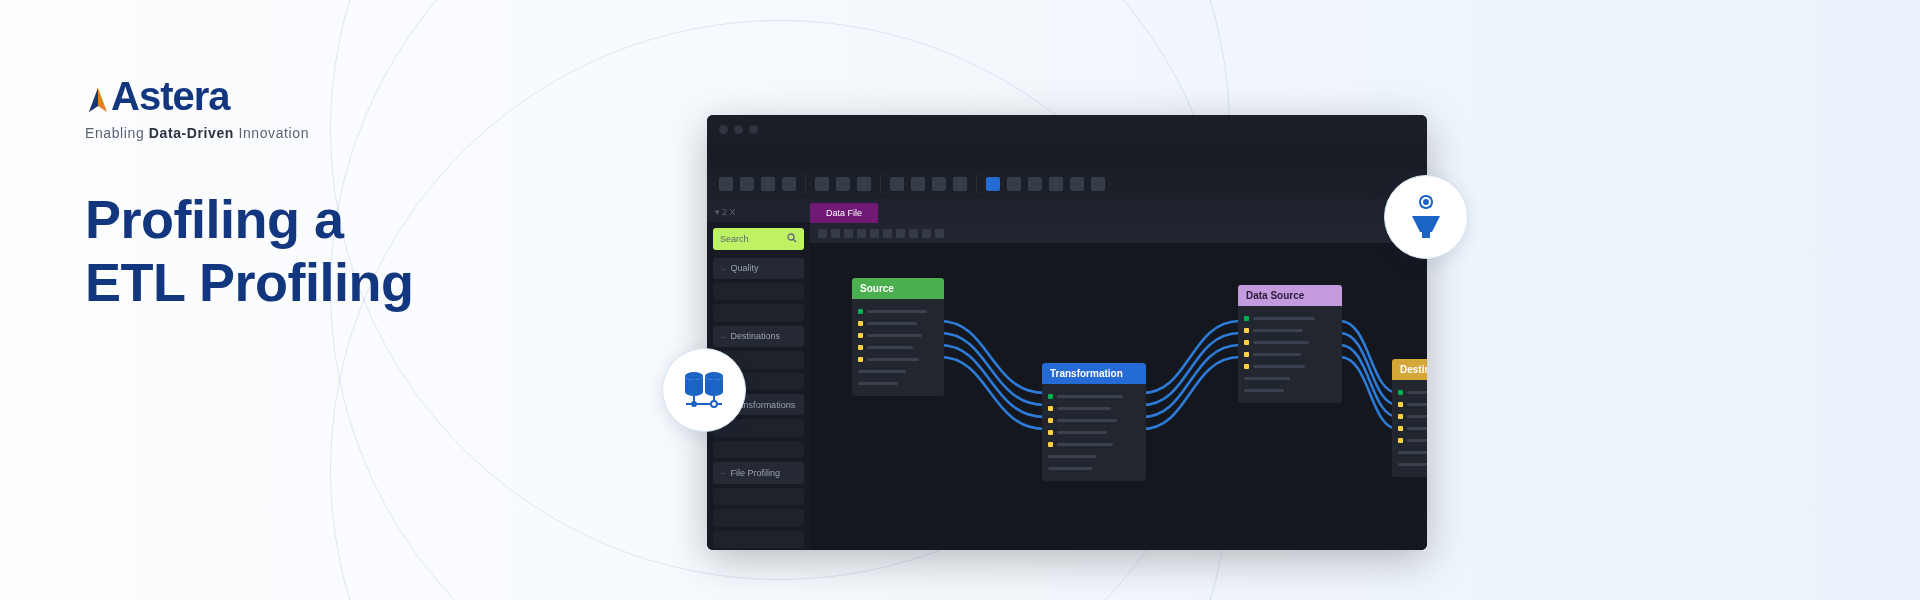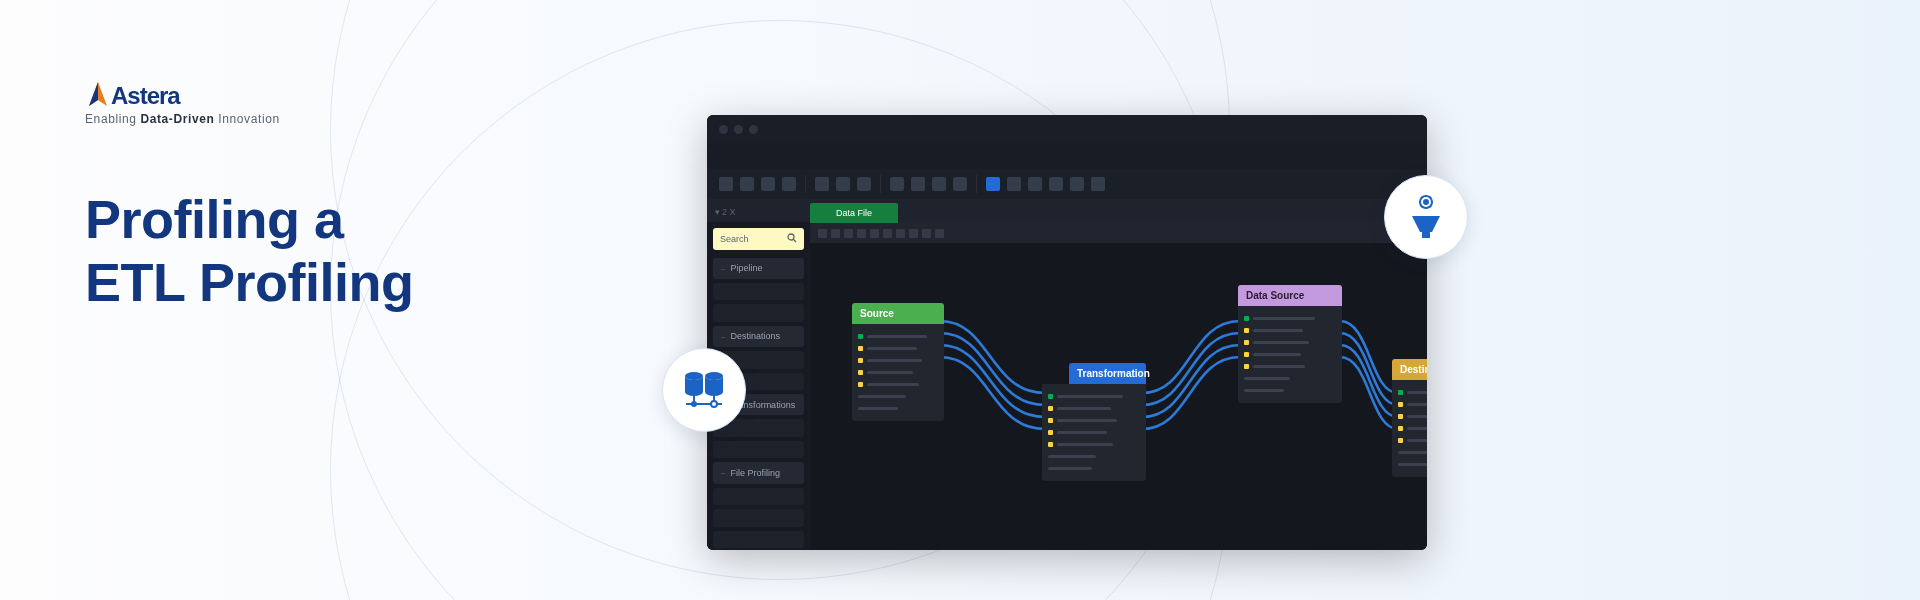--- a/index.html
+++ b/index.html
@@ -7,47 +7,47 @@
   body { background: linear-gradient(90deg, #fdfdfe 0%, #f4f8fd 50%, #eaf2fb 100%); position: relative; }
 
   
   .ring { position: absolute; border: 1px solid rgba(24,78,163,0.12); border-radius: 50%; }
   .ring.r1 { width: 900px; height: 900px; left: 330px; top: -320px; }
   .ring.r2 { width: 900px; height: 900px; left: 330px; top: -160px; }
   .ring.r3 { width: 900px; height: 900px; left: 330px; top: 20px; }
 
   
   .logo { position: absolute; left: 85px; top: 78px; }
-  .logo .brand { font-size: 24px; font-weight: 700; color: #12377e; letter-spacing: -1px; line-height: 0.9; }
+  .logo .brand { font-size: 40px; font-weight: 700; color: #12377e; letter-spacing: -1px; line-height: 0.9; }
   .logo .brand svg { vertical-align: -4px; }
-  .logo .tagline { font-size: 12px; color: #5a6474; letter-spacing: 0.6px; margin-top: 4px; }
+  .logo .tagline { font-size: 14px; color: #5a6474; letter-spacing: 0.6px; margin-top: 11px; }
   .logo .tagline b { color: #2a3240; }
 
   
   .headline { position: absolute; left: 85px; top: 188px; font-size: 54px; line-height: 1.17; font-weight: 700; color: #12377e; letter-spacing: -0.5px; }
 
   
   .app { position: absolute; left: 707px; top: 115px; width: 720px; height: 435px; background: #14171e; border-radius: 6px; color: #d9dee7; box-shadow: 0 10px 40px rgba(0,0,0,0.25); overflow: hidden; }
   .titlebar { height: 28px; background: #1a1e27; display: flex; align-items: center; gap: 6px; padding: 0 12px; }
   .traffic { width: 9px; height: 9px; border-radius: 50%; background: #2f3440; }
   .menubar { height: 26px; background: #181c24; display: flex; align-items: center; gap: 16px; padding: 0 12px; font-size: 10px; color: #4a5160; }
   .toolbar { height: 30px; background: #1b1f28; display: flex; align-items: center; gap: 7px; padding: 0 12px; }
   .ticon { width: 14px; height: 14px; background: #353c4a; border-radius: 2px; }
   .ticon.accent { background: #246bd6; }
   .tsep { width: 1px; height: 18px; background: #2a2f3a; margin: 0 2px; }
 
   .body { display: flex; height: calc(100% - 84px); }
   .sidebar { width: 103px; background: #171a22; display: flex; flex-direction: column; }
   .tabstrip { height: 24px; background: #1f232d; display: flex; align-items: flex-end; font-size: 9px; color: #6b7380; }
   .tabstrip .pre { padding: 0 8px 5px 8px; color: #5b6270; }
-  .tabstrip .tab { background: #15803d; color: #fff; padding: 5px 26px; font-size: 9px; border-radius: 2px 2px 0 0; }
+  .tabstrip .tab { background: #701a75; color: #fff; padding: 5px 16px; font-size: 9px; border-radius: 2px 2px 0 0; }
   .secondbar { height: 20px; background: #21252f; display: flex; align-items: center; gap: 4px; padding: 0 8px; }
   .sbdot { width: 9px; height: 9px; background: #343a47; border-radius: 1px; }
 
-  .search { margin: 6px 6px; background: #fef9c3; height: 22px; border-radius: 3px; display: flex; align-items: center; padding: 0 7px; font-size: 9px; color: #5e6573; justify-content: space-between; }
+  .search { margin: 6px 6px; background: #bef264; height: 22px; border-radius: 3px; display: flex; align-items: center; padding: 0 7px; font-size: 9px; color: #5e6573; justify-content: space-between; }
   .panel-item { margin: 2px 6px; background: #242934; height: 22px; border-radius: 3px; display: flex; align-items: center; padding: 0 8px; font-size: 9px; color: #9aa2b1; }
   .panel-item.sub { background: #1e222b; color: #6b7380; height: 18px; }
   .panel-chevron { color: #5a6170; margin-right: 5px; font-size: 8px; }
 
   .canvas { position: relative; flex: 1; background: #14171e; }
 
   .node { position: absolute; }
   .node-head { height: 21px; border-radius: 3px 3px 0 0; color: #fff; font-size: 10px; font-weight: 600; display: flex; align-items: center; padding: 0 8px; }
   .node-body { background: #22262f; border-radius: 0 0 3px 3px; padding: 6px 6px; }
   .node-row { display: flex; align-items: center; gap: 4px; height: 11px; margin: 1px 0; }
@@ -129,21 +129,21 @@
         <span>Search</span>
         <span>
           <svg width="10" height="10" viewBox="0 0 10 10">
               <circle cx="4" cy="4" r="3" fill="none" stroke="#5e6573" stroke-width="1.3"></circle>
               <line x1="6.3" y1="6.3" x2="9" y2="9" stroke="#5e6573" stroke-width="1.3"></line>
             </svg>
         </span>
       </div>
       <div class="panel-item">
           <span class="panel-chevron">–</span>
-          <span>Pipeline</span>
+          <span>Quality</span>
         </div>
       <div class="panel-item sub"></div>
       <div class="panel-item sub"></div>
       <div class="panel-item">
           <span class="panel-chevron">–</span>
           <span>Destinations</span>
         </div>
       <div class="panel-item sub"></div>
       <div class="panel-item sub"></div>
       <div class="panel-item">
@@ -191,21 +191,21 @@
           <path class="link" d="M332 162 C 380 162 380 90  430 90"></path>
           <path class="link" d="M332 174 C 380 174 380 102 430 102"></path>
           <path class="link" d="M332 186 C 380 186 380 114 430 114"></path>
 
           <path class="link" d="M530 78  C 560 78  560 150 588 150"></path>
           <path class="link" d="M530 90  C 560 90  560 162 588 162"></path>
           <path class="link" d="M530 102 C 560 102 560 174 588 174"></path>
           <path class="link" d="M530 114 C 560 114 560 186 588 186"></path>
         </svg>
 
-        <div class="node" style="left:42px; top:60px; width:92px;">
+        <div class="node" style="left:42px; top:35px; width:92px;">
           <div class="node-head" style="background:#4bae4f;">
               <span>Source</span>
             </div>
           <div class="node-body">
             <div class="node-row">
                 <div class="row-dot g"></div>
                 <div class="row-bar" style="width:60px;"></div>
               </div>
             <div class="node-row">
                 <div class="row-dot"></div>
@@ -226,21 +226,21 @@
             <div class="node-row">
                 <div class="row-bar" style="width:48px;"></div>
               </div>
             <div class="node-row">
                 <div class="row-bar" style="width:40px;"></div>
               </div>
           </div>
         </div>
 
         <div class="node" style="left:232px; top:120px; width:104px;">
-          <div class="node-head" style="background:#246bd6;margin-left:27px;">
+          <div class="node-head" style="background:#246bd6;">
               <span>Transformation</span>
             </div>
           <div class="node-body">
             <div class="node-row">
                 <div class="row-dot g"></div>
                 <div class="row-bar" style="width:66px;"></div>
               </div>
             <div class="node-row">
                 <div class="row-dot"></div>
                 <div class="row-bar" style="width:54px;"></div>

